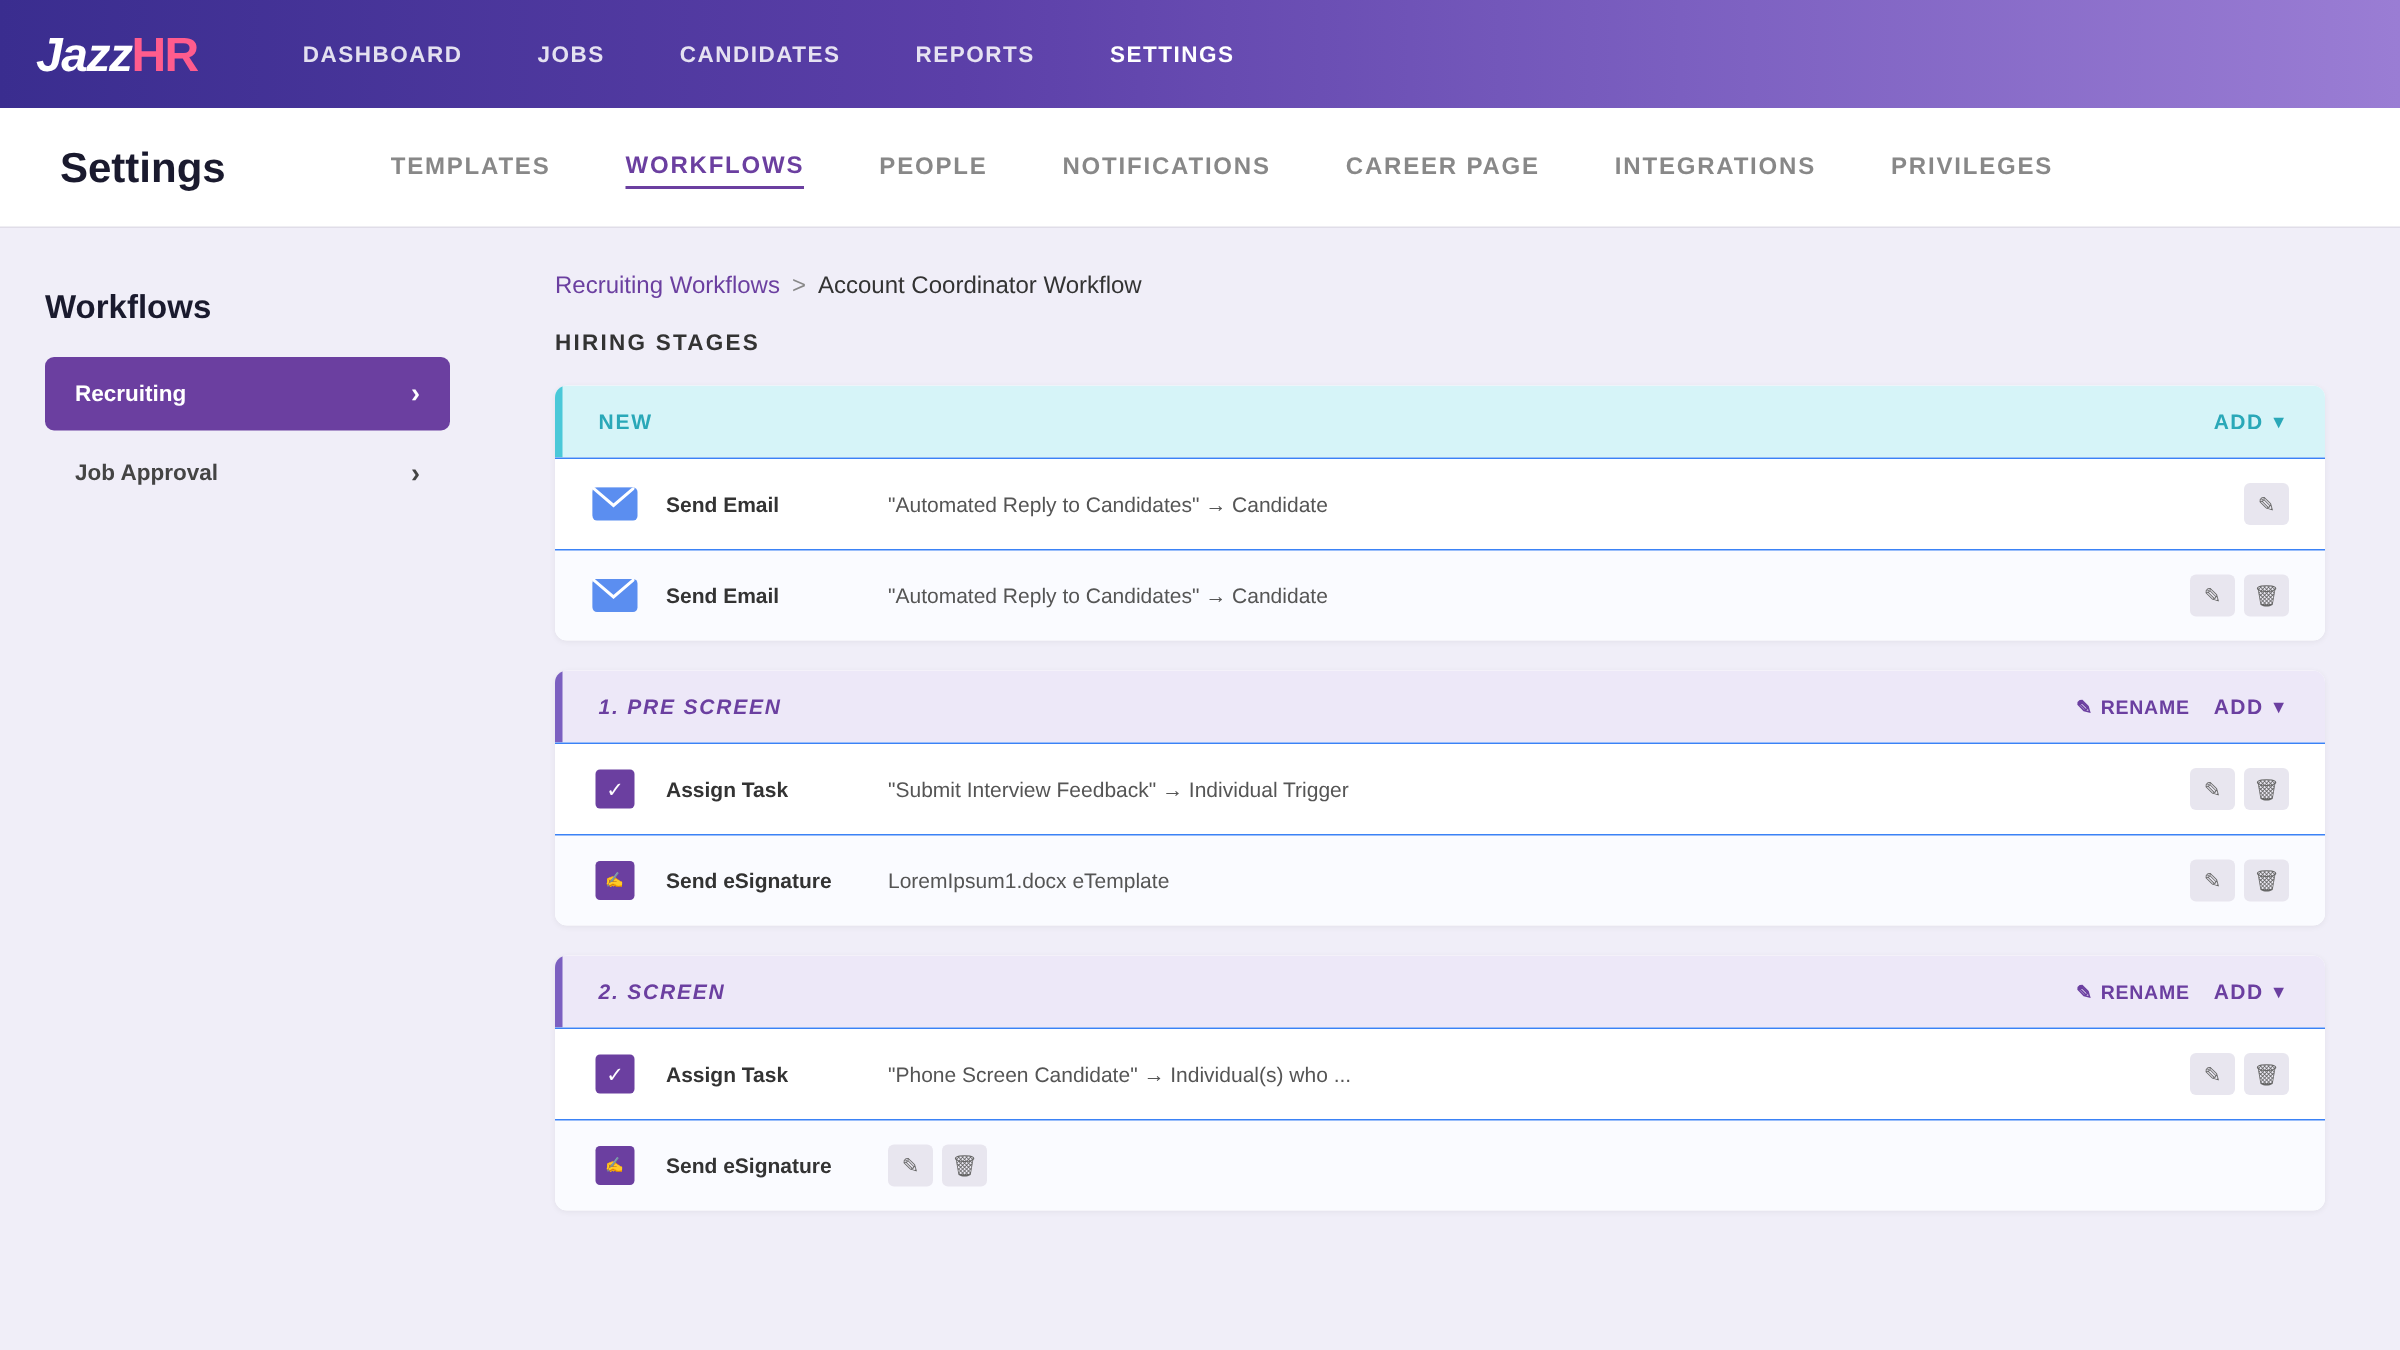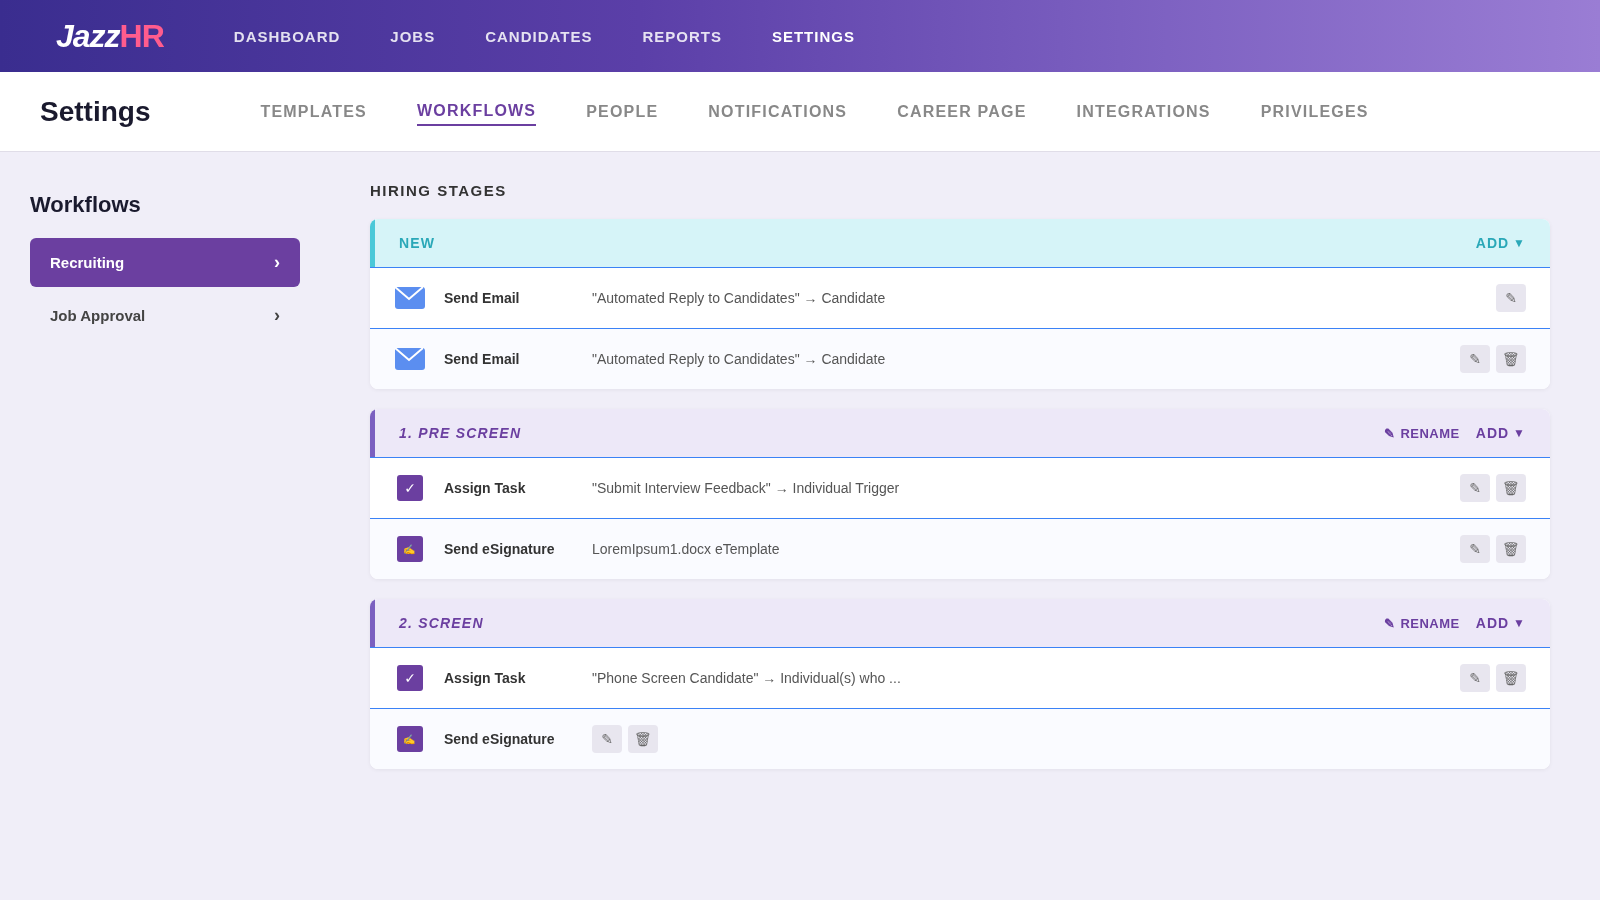--- a/index.html
+++ b/index.html
@@ -4,21 +4,21 @@
   <style>
     * { margin: 0; padding: 0; box-sizing: border-box; }
     body { font-family: Arial, sans-serif; background: #f0eef8; width: 1600px; height: 900px; overflow: hidden; }
 
     
     .top-nav {
       background: linear-gradient(90deg, #3a2d8f 0%, #5b3fa8 40%, #7b5fc0 70%, #9a7dd4 100%);
       height: 72px;
       display: flex;
       align-items: center;
-      padding: 0 56px;
+      padding: 0 24px;
       gap: 50px;
     }
     .logo {
       display: flex;
       align-items: center;
       margin-right: 20px;
     }
     .logo-text {
       font-size: 32px;
       font-weight: 900;
@@ -284,20 +284,25 @@
       <span class="sidebar-chevron">›</span>
     </div>
     <div class="sidebar-item inactive">
       <span>Job Approval</span>
       <span class="sidebar-chevron">›</span>
     </div>
   </div>
 
   <div class="content-area">
 
+    <div class="breadcrumb">
+      <span class="breadcrumb-link">Recruiting Workflows</span>
+      <span class="breadcrumb-separator">&gt;</span>
+      <span class="breadcrumb-current">Account Coordinator Workflow</span>
+    </div>
 
     <div class="section-heading">HIRING STAGES</div>
 
     <div class="stage-block">
       <div class="stage-header new-stage">
         <span class="stage-name new-color">NEW</span>
         <div class="stage-actions">
           <span class="add-btn">
             <span>ADD</span>
             <span class="dropdown-arrow">▼</span>

